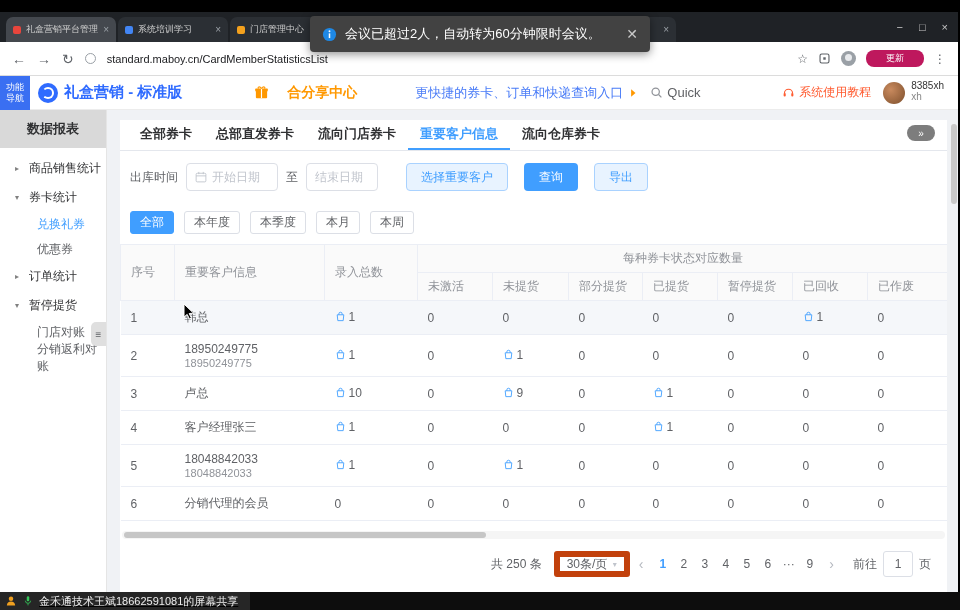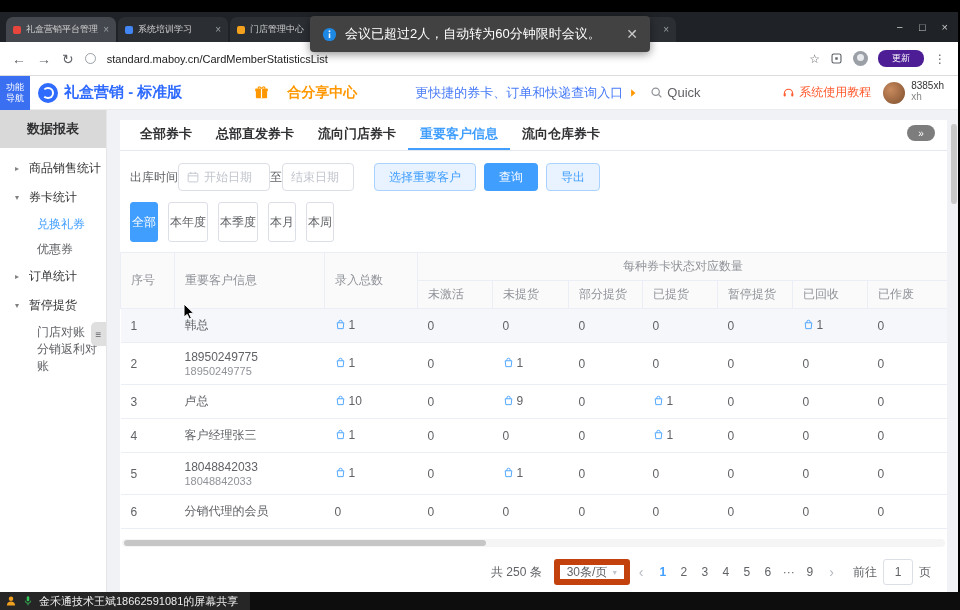--- a/index.html
+++ b/index.html
@@ -16,21 +16,21 @@
   .tclose { color:#9aa0a6; font-size:10px; line-height:1; }
   .wincontrols { position:absolute; right:10px; top:0; height:30px; display:flex; align-items:center; gap:16px; color:#c8c8c8; font-size:11px; }
 
   .urlbar { position:absolute; top:30px; left:0; right:0; height:34px; background:#fff; border-bottom:1px solid #dcdcdc; display:flex; align-items:center; padding:0 12px; gap:11px; }
   .nav-ic { color:#5f6368; font-size:14px; line-height:1; }
   .site-ic { width:11px; height:11px; border:1.2px solid #9aa0a6; border-radius:50%; flex:none; }
   .url { font-size:11px; color:#202124; }
   .url-right { margin-left:auto; display:flex; align-items:center; gap:10px; color:#5f6368; font-size:12px; }
   .avatar-sm { width:15px; height:15px; border-radius:50%; background:#9aa0a6; position:relative; }
   .avatar-sm::after { content:""; position:absolute; left:4px; top:3px; width:7px; height:7px; border-radius:50%; background:#e8eaed; }
-  .update-pill { background:#4c1d95; color:#fff; font-size:9px; padding:2px 14px; border-radius:8px; }
+  .update-pill { background:#be185d; color:#fff; font-size:9px; padding:2px 20px; border-radius:8px; }
 
   
   .appheader { position:absolute; top:64px; left:0; right:0; height:34px; background:#fff; display:flex; align-items:center; border-bottom:1px solid #ececec; }
   .funcnav { width:30px; height:34px; background:#3a6ff2; color:#fff; font-size:9px; line-height:11px; display:flex; align-items:center; justify-content:center; text-align:center; word-break:break-all; padding:0 5px; flex:none; }
   .logo { width:20px; height:20px; border-radius:50%; background:#2f6bff; margin-left:8px; position:relative; flex:none; }
   .logo::after { content:""; position:absolute; inset:4px; border:2px solid #fff; border-left-color:transparent; border-radius:50%; }
   .brand { color:#2f6bff; font-size:15px; font-weight:bold; margin-left:6px; white-space:nowrap; }
   .sharecenter { display:flex; align-items:center; gap:18px; margin-left:72px; color:#ff9800; font-size:14px; font-weight:bold; white-space:nowrap; }
   .promo { margin-left:58px; color:#4a7cf7; font-size:13px; white-space:nowrap; }
   .searchq { display:flex; align-items:center; gap:4px; color:#606266; font-size:13px; margin-left:12px; }
@@ -53,32 +53,32 @@
   .main { flex:1; background:#f0f2f5; position:relative; }
   .vscroll { position:absolute; right:1px; top:4px; bottom:4px; width:6px; }
   .vthumb { width:6px; height:80px; background:#c9c9c9; border-radius:3px; margin-top:10px; }
   .panel { position:absolute; left:13px; top:10px; right:11px; bottom:0; background:#fff; overflow:hidden; }
 
   .ptabs { height:31px; border-bottom:1px solid #e4e7ed; display:flex; align-items:stretch; padding-left:8px; position:relative; }
   .ptab { padding:0 12px; font-size:13px; font-weight:600; color:#303133; display:flex; align-items:center; border-bottom:2px solid transparent; }
   .ptab.active { color:#409eff; border-bottom-color:#409eff; }
   .collapsebtn { position:absolute; right:12px; top:5px; width:28px; height:16px; border-radius:8px; background:#7d7d7d; color:#fff; font-size:10px; display:flex; align-items:center; justify-content:center; }
 
-  .filters { display:flex; align-items:center; margin:12px 10px 0; font-size:12px; color:#606266; }
+  .filters { display:flex; align-items:center; margin:12px 10px 0; gap:8px; font-size:12px; color:#606266; }
   .dinput { height:28px; border:1px solid #dcdfe6; border-radius:4px; display:flex; align-items:center; gap:5px; padding:0 8px; color:#c0c4cc; background:#fff; font-size:12px; }
   .dinput.start { width:92px; }
   .dinput.end { width:72px; }
   .btn { height:28px; border-radius:4px; font-size:12px; display:flex; align-items:center; padding:0 14px; border:1px solid transparent; cursor:default; font-family:inherit; }
   .btn.plain { background:#e8f3ff; border-color:#a9d2ff; color:#409eff; }
   .btn.sel { margin-left:20px; }
   .btn.primary { background:#409eff; color:#fff; margin-left:8px; }
   .btn.exp { margin-left:8px; }
 
   .quickrow { display:flex; gap:10px; margin:11px 10px 0; }
-  .qbtn { height:40px; padding:0 1px; border:1px solid #dcdfe6; border-radius:3px; background:#fff; color:#606266; font-size:12px; display:flex; align-items:center; }
+  .qbtn { height:23px; padding:0 9px; border:1px solid #dcdfe6; border-radius:3px; background:#fff; color:#606266; font-size:12px; display:flex; align-items:center;margin-top:9px; }
   .qbtn.active { background:#409eff; border-color:#409eff; color:#fff; }
 
   .tablewrap { margin-top:10px; height:285px; overflow:hidden; }
   table { width:100%; border-collapse:collapse; table-layout:fixed; }
   th { background:#fafafa; border:1px solid #ebeef5; font-weight:normal; font-size:12px; color:#909399; height:28px; padding:0 10px; text-align:left; }
   th.group { text-align:center; }
   td { border-bottom:1px solid #ebeef5; font-size:12px; color:#606266; height:34px; padding:0 10px; }
   tr.tall td { height:42px; }
   tr.hover td { background:#f5f7fa; }
   .sub { font-size:11px; color:#909399; margin-top:1px; }
@@ -98,21 +98,21 @@
   .pnum.active { color:#409eff; font-weight:bold; }
   .goto { margin-left:10px; display:flex; align-items:center; gap:6px; }
   .ginput { width:30px; height:26px; border:1px solid #dcdfe6; border-radius:3px; display:flex; align-items:center; justify-content:center; }
 
   
   .toast { position:absolute; left:310px; top:16px; width:340px; height:36px; background:#424242; border-radius:4px; display:flex; align-items:center; padding:0 12px; gap:8px; box-shadow:0 2px 10px rgba(0,0,0,.45); z-index:50; }
   .toast-text { color:#fff; font-size:13px; white-space:nowrap; }
   .toast-close { margin-left:auto; color:#c9c9c9; font-size:14px; }
 
   .sharebar { position:absolute; left:0; bottom:0; width:100%; height:18px; background:#0d0d0d; display:flex; align-items:center; z-index:40; }
-  .sharepill { height:18px; background:#262626; display:flex; align-items:center; gap:6px; padding:0 12px 0 5px; }
+  .sharepill { height:18px; background:#262626; display:flex; align-items:center; gap:6px; padding:0 12px 0 5px;text-decoration:underline; }
   .share-text { color:#eee; font-size:11px; white-space:nowrap; }
 
   .cursor { position:absolute; left:183px; top:303px; z-index:60; }
 </style>
 </head>
 <body>
 
 <div class="screen">
 
   <div class="browser">

